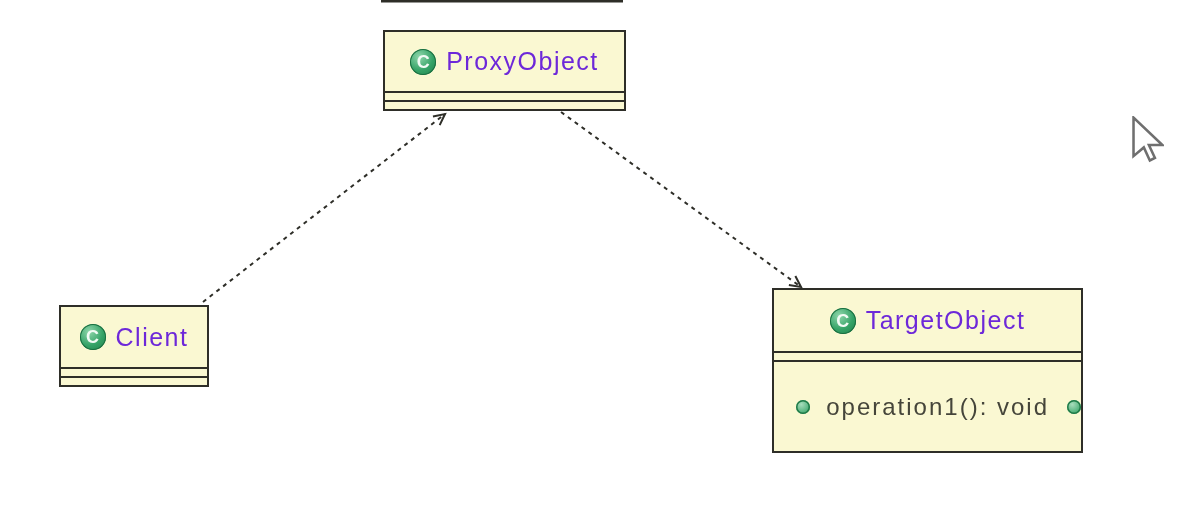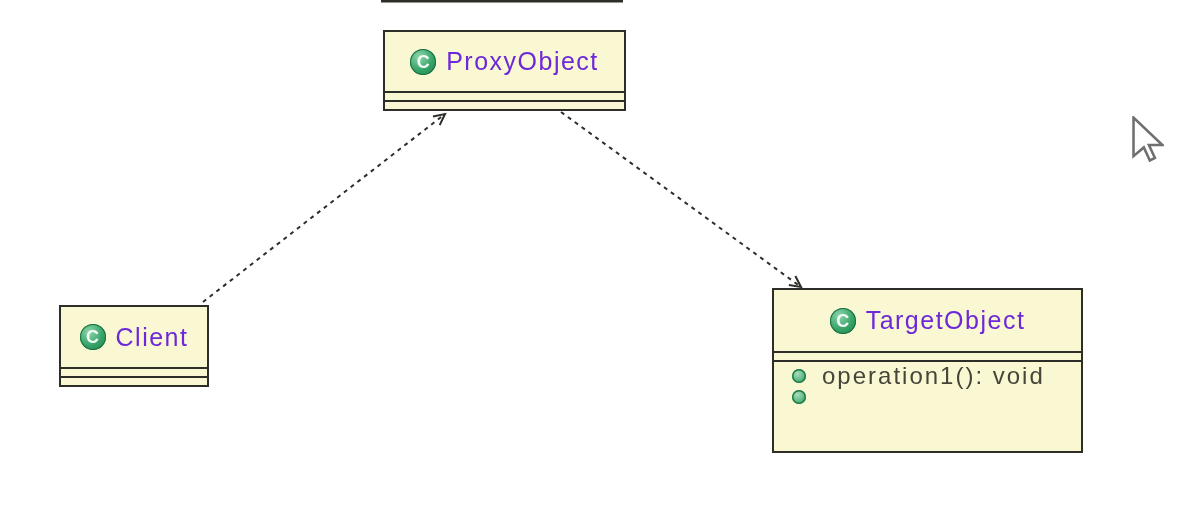--- a/index.html
+++ b/index.html
@@ -69,22 +69,22 @@
   .comp-empty {
     height: 7px;
     border-top: 2px solid #2e2e28;
     flex: 0 0 auto;
   }
   .comp-methods {
     border-top: 2px solid #2e2e28;
     flex: 0 0 auto;
     height: 89px;
     display: flex;
-    flex-direction: column;
-    justify-content: flex-start;
+    flex-direction: row;
+    justify-content: flex-end;
   }
   .method-row {
     display: flex;
     align-items: center;
     gap: 16px;
     padding-left: 18px;
     white-space: nowrap;
   }
   .method-icon {
     width: 14px;

